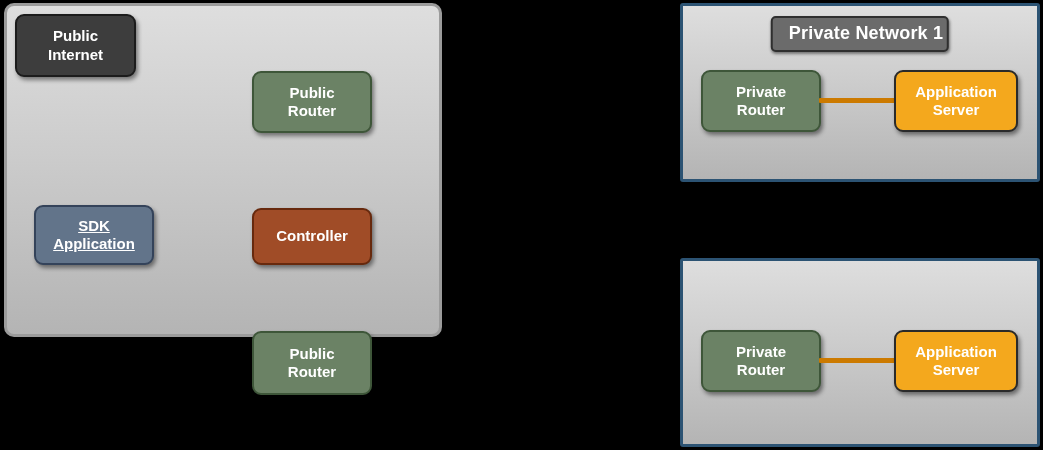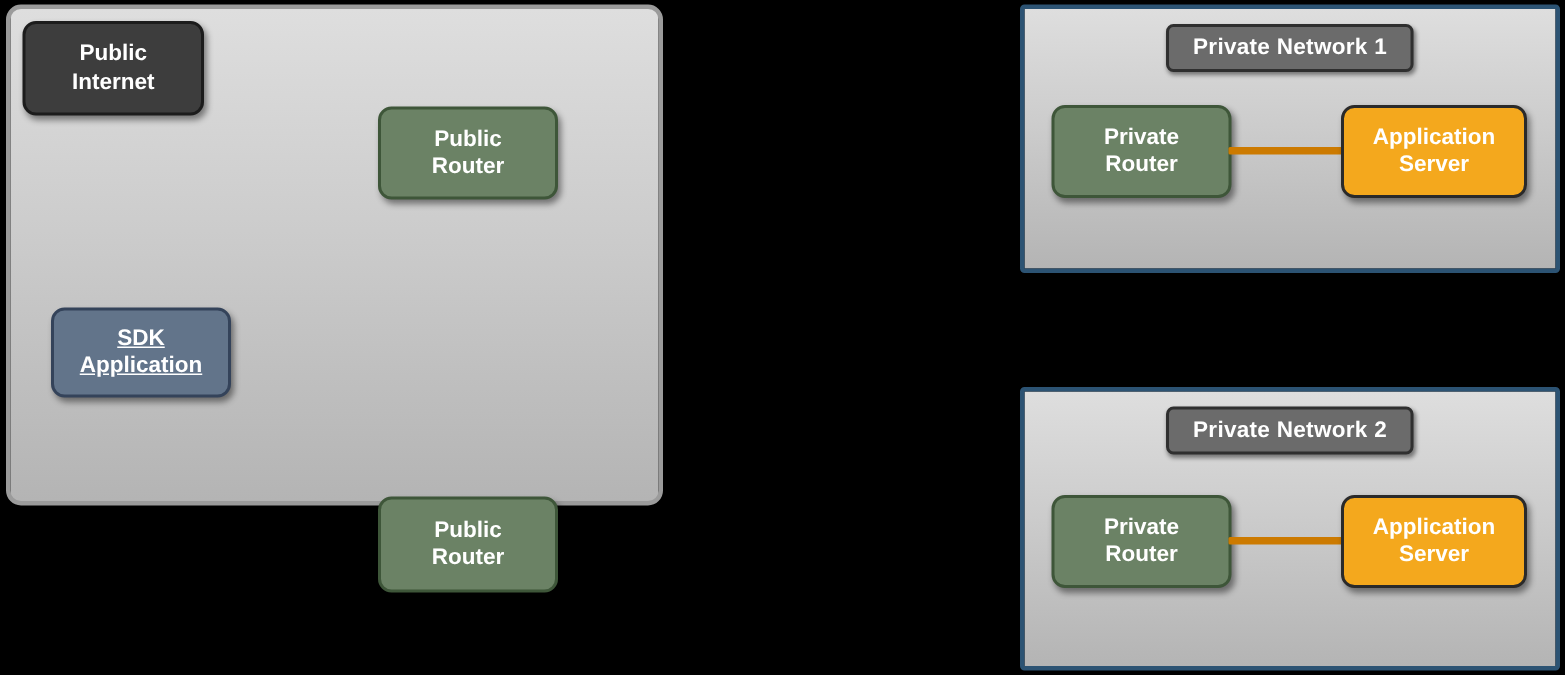--- a/index.html
+++ b/index.html
@@ -51,26 +51,26 @@
   .panel-private-1 { top: 3px;   height: 179px; }
   .panel-private-2 { top: 258px; height: 189px; }
 
   
   .net-badge {
     position: absolute;
     box-sizing: border-box;
     left: 50%;
     transform: translateX(-50%);
     top: 10px;
-    padding: 5px 16px 6px 16px;
+    padding: 5px 4px 6px 16px;
     background: #6b6b6b;
     border: 2px solid #2f2f2f;
     border-radius: 5px;
     color: #ffffff;
-    font-size: 15px;
+    font-size: 18px;
     font-weight: bold;
     letter-spacing: 0.2px;
     text-align: center;
     white-space: nowrap;
     box-shadow: 1px 2px 3px rgba(0,0,0,0.45);
   }
 
   
   .node {
     position: absolute;
@@ -112,20 +112,21 @@
 
     <div class="node node-internet" style="left:8px; top:8px; width:121px; height:63px;">Public
 Internet</div>
 
     <div class="node node-router" style="left:245px; top:65px; width:120px; height:62px;">Public
 Router</div>
 
     <div class="node node-sdk" style="left:27px; top:199px; width:120px; height:60px;text-decoration:underline;">SDK
 Application</div>
 
+    <div class="node node-controller" style="left:245px; top:202px; width:120px; height:57px;">Controller</div>
 
     <div class="node node-router" style="left:245px; top:325px; width:120px; height:64px;">Public
 Router</div>
 
   </div>
 
   <div class="panel panel-private panel-private-1">
 
     <div class="net-badge">Private Network 1</div>
 
@@ -134,21 +135,20 @@
 
     <div class="link" style="left:136px; top:92px; width:79px;"></div>
 
     <div class="node node-appserver" style="left:211px; top:64px; width:124px; height:62px;">Application
 Server</div>
 
   </div>
 
   <div class="panel panel-private panel-private-2">
 
-    <div class="net-badge">Private Network 2</div>
 
     <div class="node node-router" style="left:18px; top:69px; width:120px; height:62px;">Private
 Router</div>
 
     <div class="link" style="left:136px; top:97px; width:79px;"></div>
 
     <div class="node node-appserver" style="left:211px; top:69px; width:124px; height:62px;">Application
 Server</div>
 
   </div>

